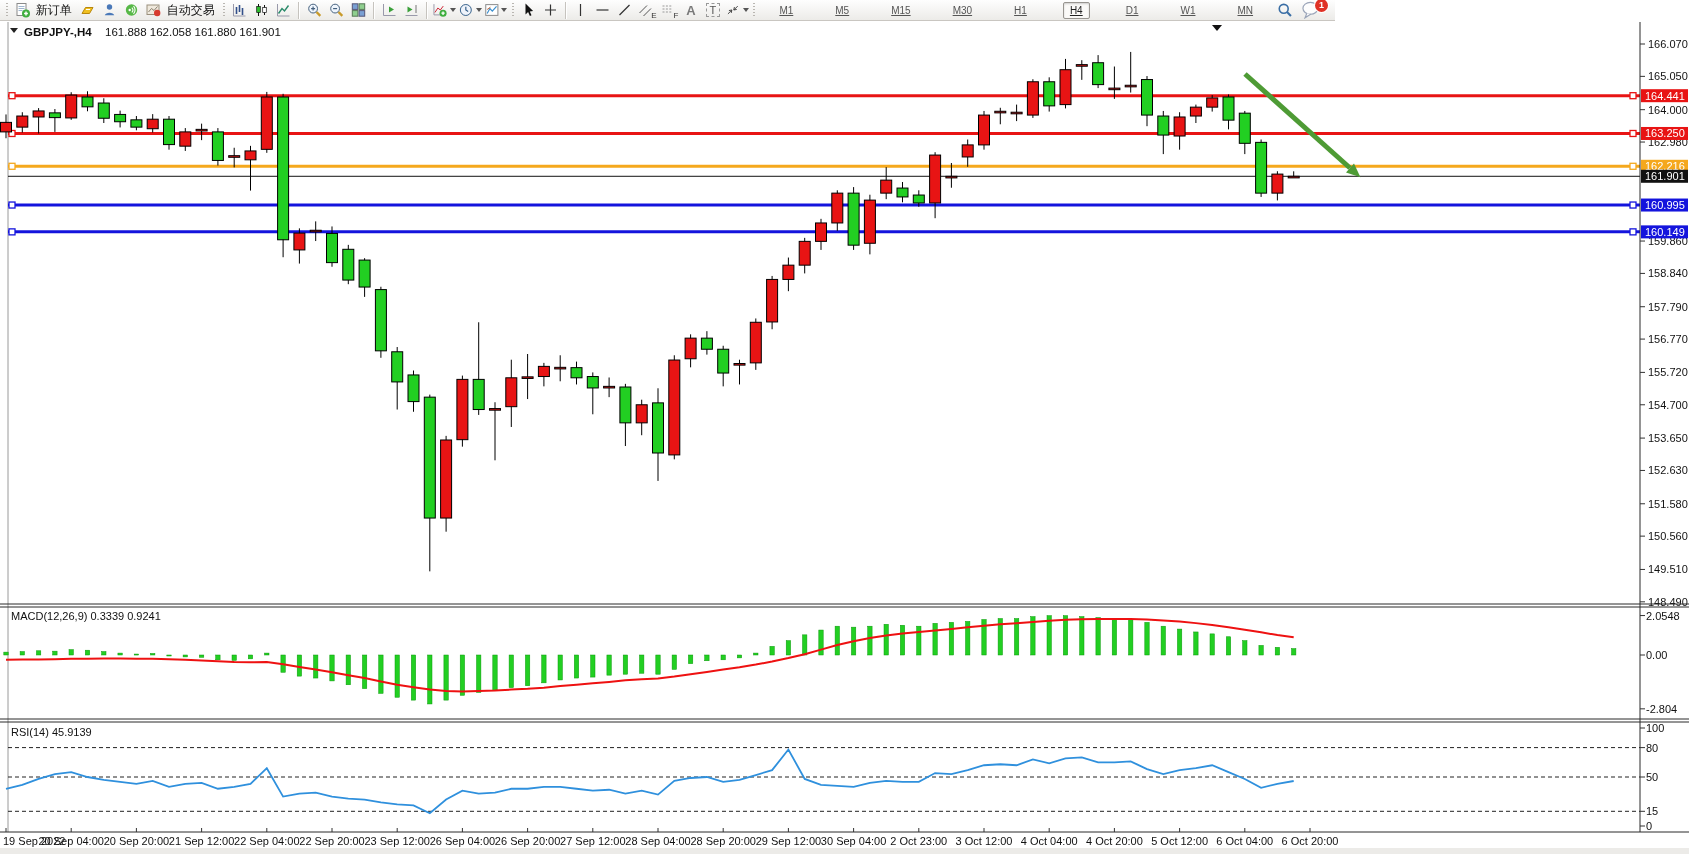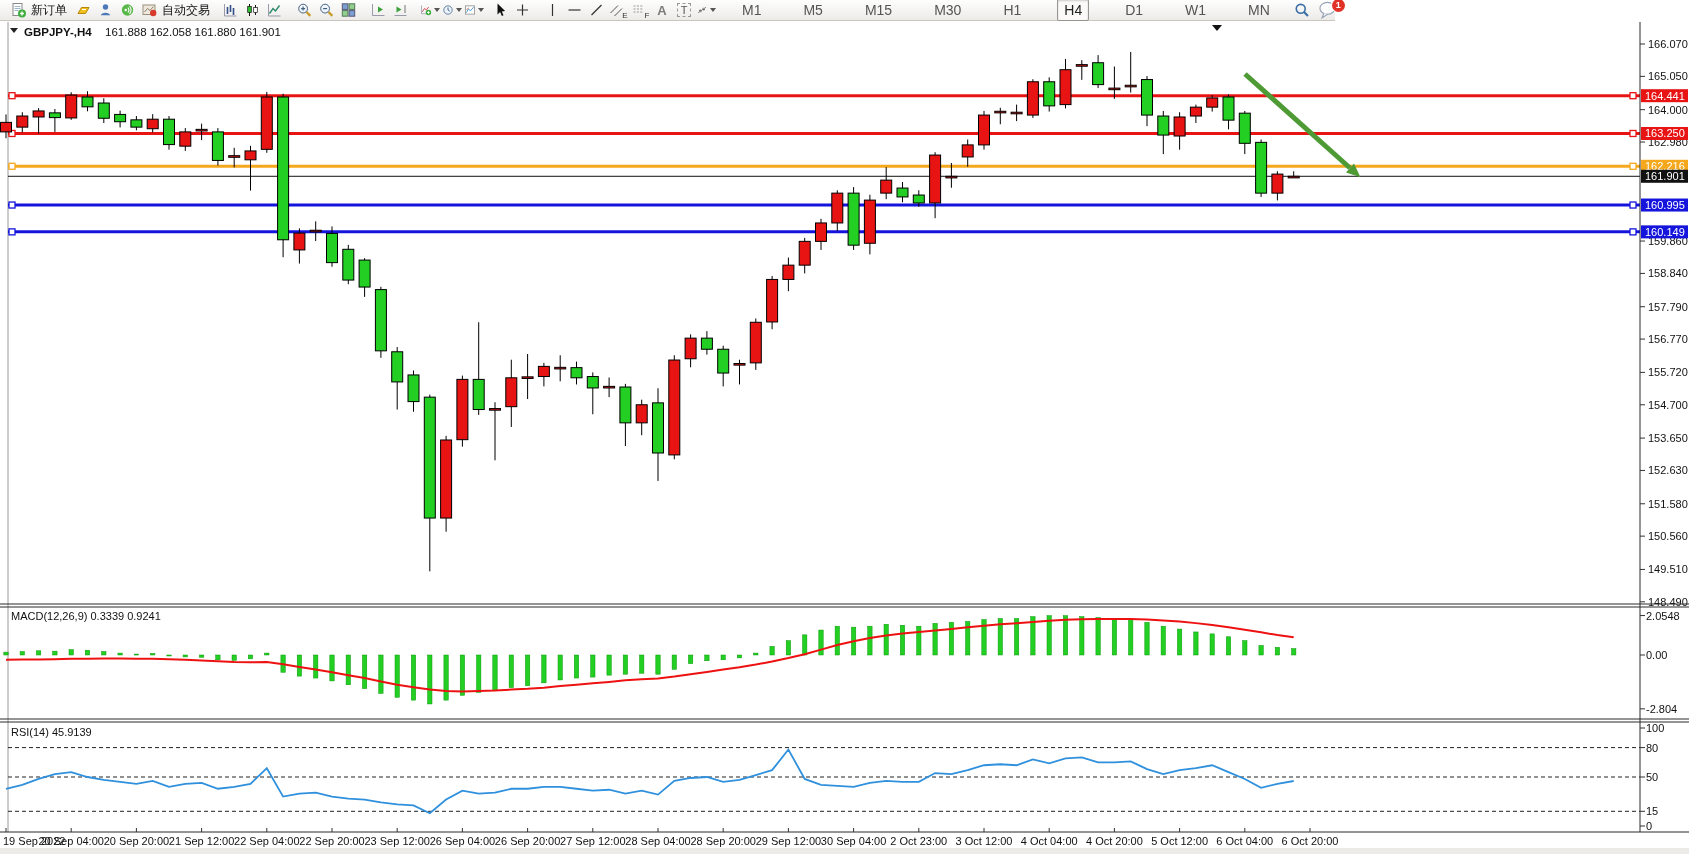--- a/index.html
+++ b/index.html
@@ -8,21 +8,21 @@
   .toolbar{position:absolute;top:0;left:0;width:1335px;height:21px;z-index:5;
     background:linear-gradient(#fefefe,#ecebe8);border-bottom:1px solid #c9c6c1;
     display:flex;align-items:center;padding:0 3px;box-sizing:border-box;font-size:12px;color:#111;}
   .grip{width:5px;height:15px;margin:0 2px;
     background-image:repeating-linear-gradient(#b9b6b1 0 1px,transparent 1px 3px);background-size:2px 100%;background-repeat:no-repeat;background-position:center;}
   .sep{width:1px;height:17px;background:#c6c3be;box-shadow:1px 0 0 #fff;margin:0 4px;}
   .tb-btn{height:19px;min-width:22px;display:flex;align-items:center;justify-content:center;border-radius:2px;background:transparent;border:0;padding:0 1px;}
   .tb-btn svg{display:block;}
   .tb-label{margin:0 5px 0 2px;white-space:nowrap;}
   .caret{width:0;height:0;border-left:3px solid transparent;border-right:3px solid transparent;border-top:4px solid #555;margin-left:2px;}
-  .tf{border:0;background:transparent;font-family:"Liberation Sans",sans-serif;font-size:14px;color:#555;padding:2px 6px;margin:0 15px;border-radius:2px;}
+  .tf{border:0;background:transparent;font-family:"Liberation Sans",sans-serif;font-size:10px;color:#555;padding:2px 6px;margin:0 15px;border-radius:2px;text-decoration:underline;}
   .tf.active{border:1px solid #989590;background:#fbfaf8;box-shadow:inset 0 1px 2px rgba(0,0,0,.18);color:#222;}
   .right-icons{margin-left:auto;display:flex;align-items:center;gap:4px;padding-right:6px;}
   .chat-wrap{position:relative;width:26px;height:20px;}
   .badge{position:absolute;top:-1px;right:-2px;width:13px;height:13px;border-radius:50%;background:#e03226;color:#fff;
     font-size:9px;line-height:13px;text-align:center;font-weight:bold;box-shadow:0 0 0 1px #fff;}
   
   #chart{position:absolute;top:0;left:0;z-index:1;}
   #chart text{font-family:"Liberation Sans",sans-serif;}
 </style>
 </head>

